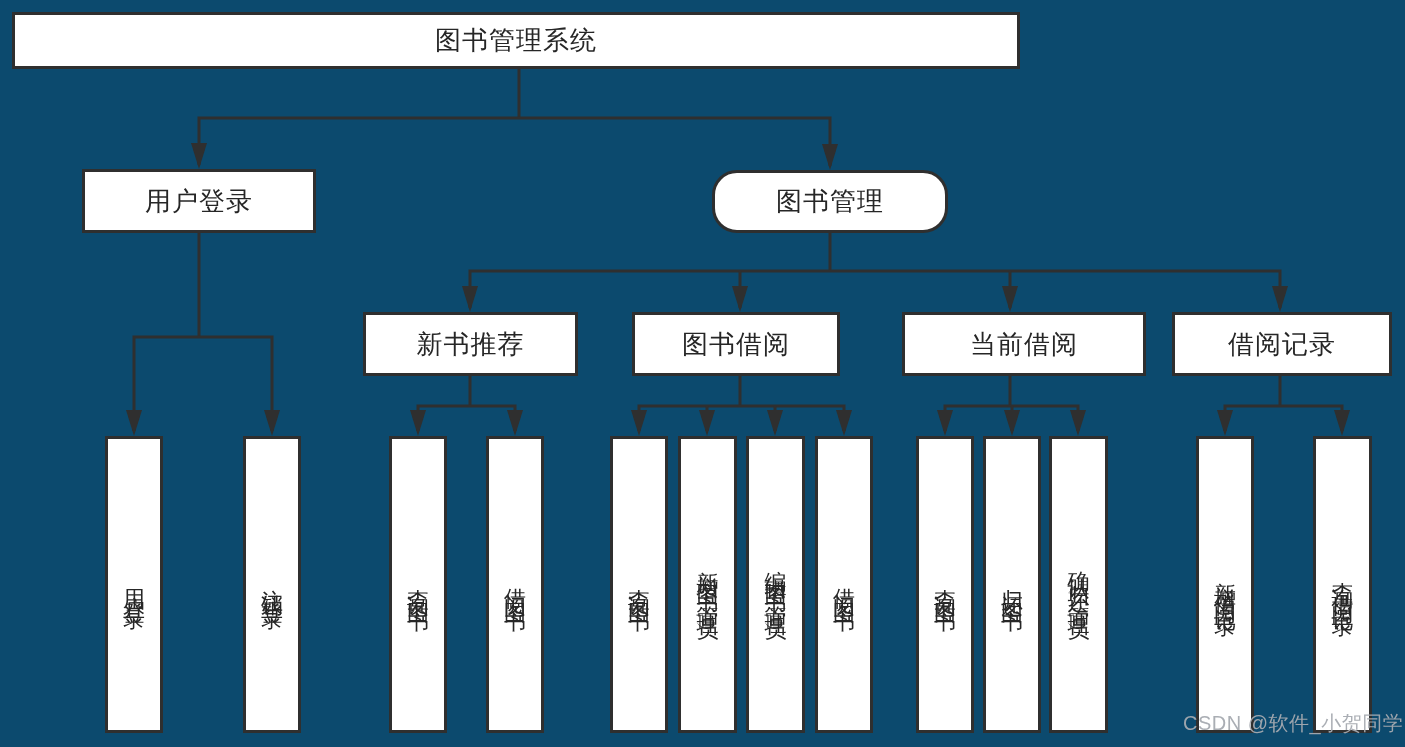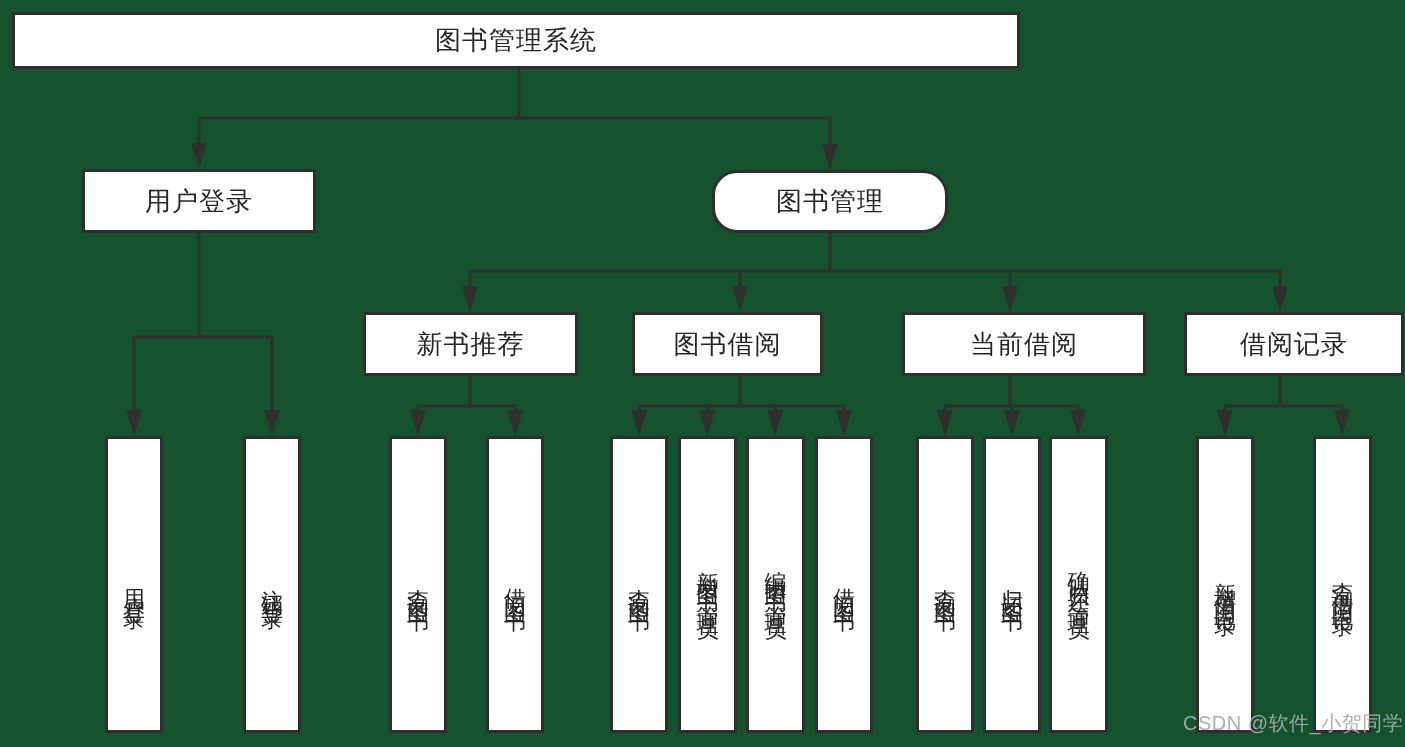--- a/index.html
+++ b/index.html
@@ -5,21 +5,21 @@
   html, body {
     margin: 0;
     padding: 0;
     background: #ffffff;
     font-family: "Liberation Sans", "DejaVu Sans", sans-serif;
   }
   .canvas {
     position: relative;
     width: 1405px;
     height: 747px;
-    background: #14532d;
+    background: #0c4a6e;
     overflow: hidden;
   }
   .connectors {
     position: absolute;
     left: 0;
     top: 0;
     width: 1405px;
     height: 747px;
   }
   .connectors path {
@@ -125,27 +125,27 @@
   <div class="box" style="left:82px; top:169px; width:234px; height:64px;">
     <span class="h-label">用户登录</span>
   </div>
   <div class="box" style="left:712px; top:170px; width:236px; height:63px;border-radius:25px;">
     <span class="h-label">图书管理</span>
   </div>
 
   <div class="box" style="left:363px; top:312px; width:215px; height:64px;">
     <span class="h-label">新书推荐</span>
   </div>
-  <div class="box" style="left:632px; top:312px; width:191px; height:64px;">
+  <div class="box" style="left:632px; top:312px; width:208px; height:64px;">
     <span class="h-label">图书借阅</span>
   </div>
   <div class="box" style="left:902px; top:312px; width:244px; height:64px;">
     <span class="h-label">当前借阅</span>
   </div>
-  <div class="box" style="left:1172px; top:312px; width:220px; height:64px;margin-left:12px;">
+  <div class="box" style="left:1172px; top:312px; width:220px; height:64px;">
     <span class="h-label">借阅记录</span>
   </div>
 
   <div class="box leaf" style="left:105px; top:436px; width:58px; height:297px;">
     <span class="v-label">用户登录</span>
   </div>
   <div class="box leaf" style="left:243px; top:436px; width:58px; height:297px;">
     <span class="v-label">注销登录</span>
   </div>
 

